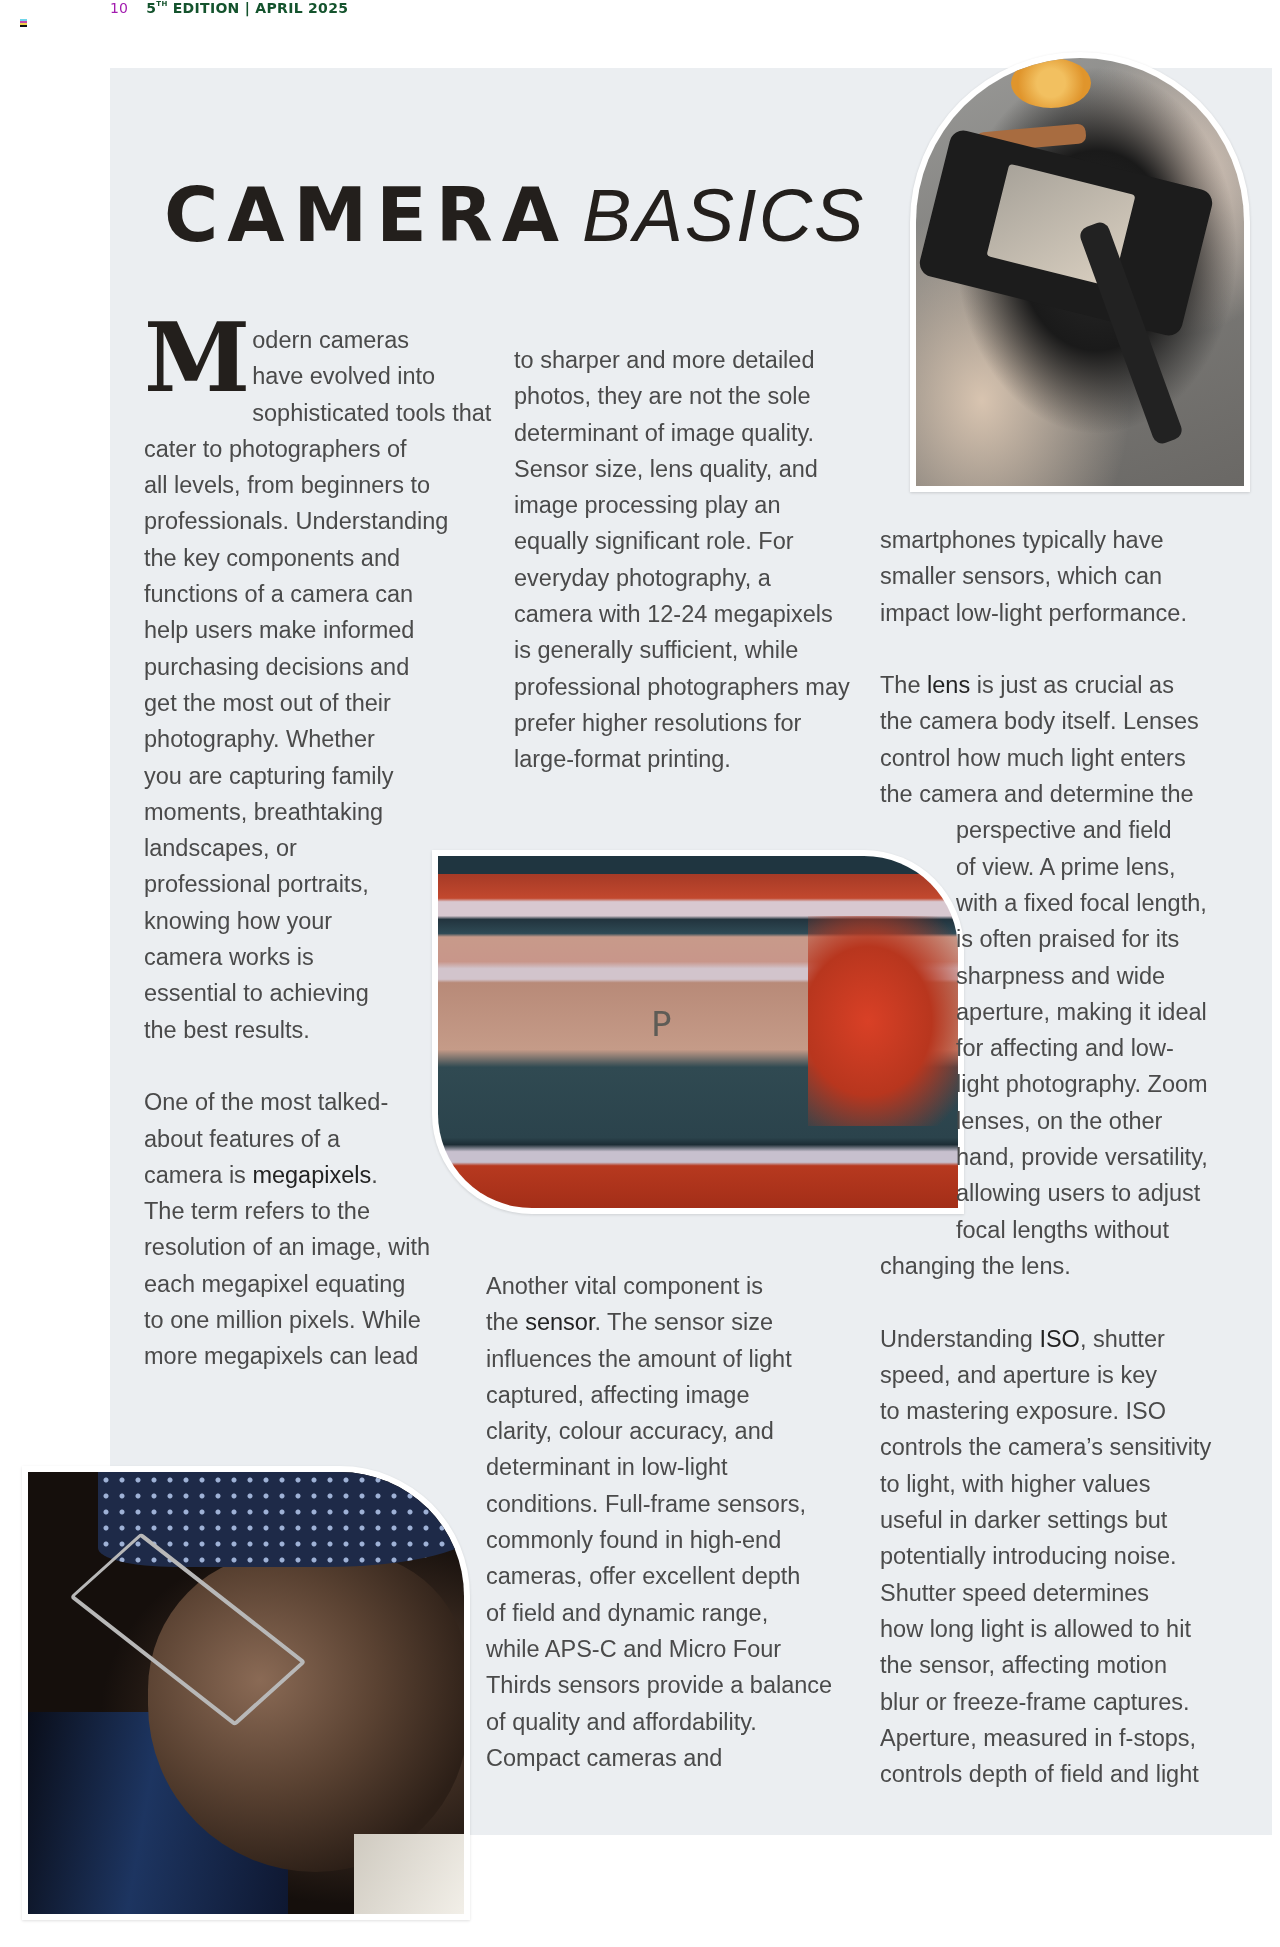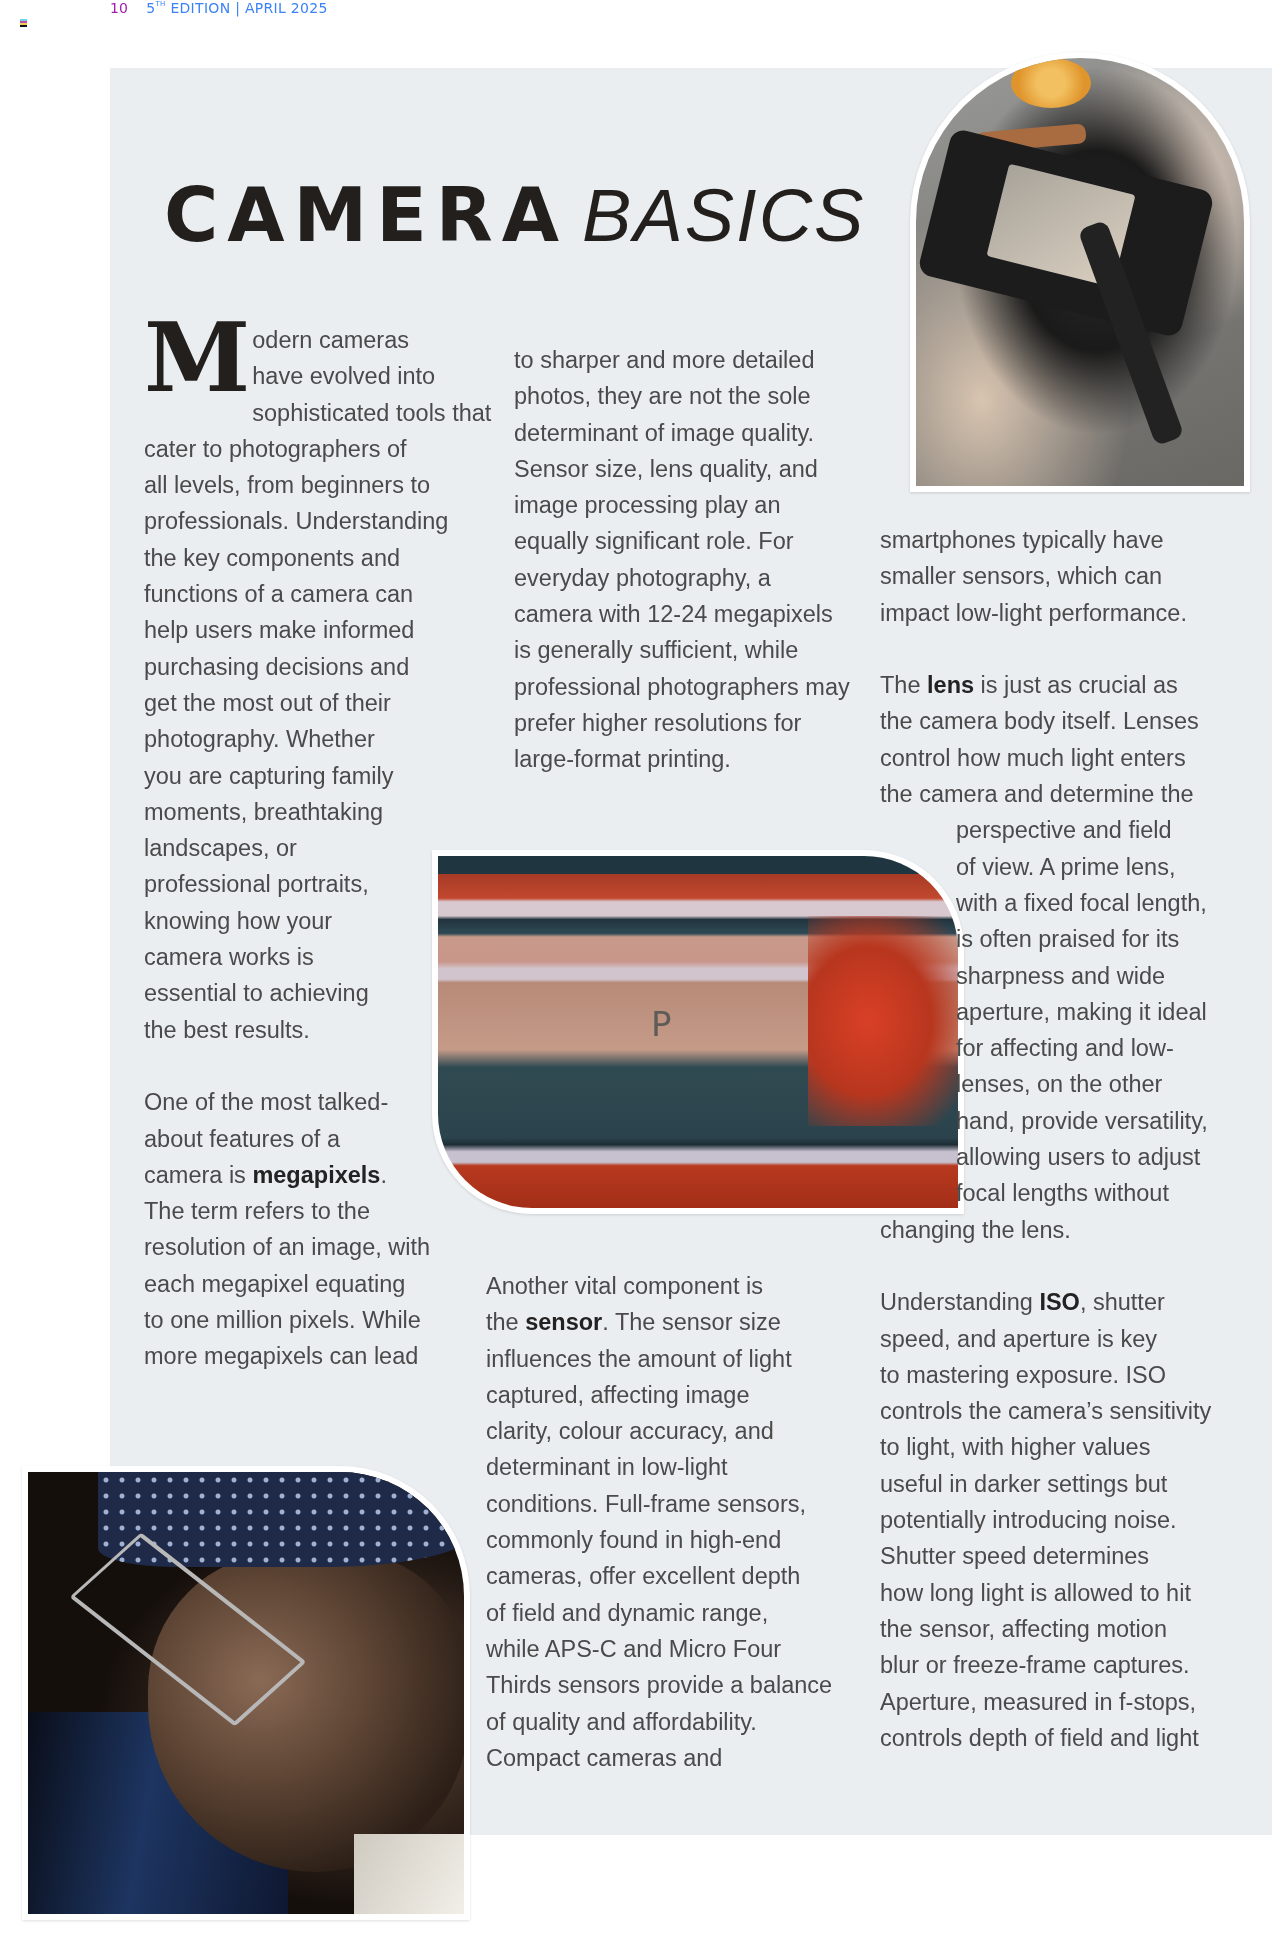--- a/index.html
+++ b/index.html
@@ -4,32 +4,32 @@
 <style>
   * { margin: 0; padding: 0; box-sizing: border-box; }
   html, body { width: 1280px; height: 1947px; background: #ffffff; overflow: hidden; }
   body { position: relative; font-family: "DejaVu Sans", sans-serif; color: #3a3a3a; }
 
   .cmyk-bar { position: absolute; left: 20px; top: 19px; width: 7px; height: 8px; display: flex; flex-direction: column; }
   .cmyk-bar span { flex: 1; display: block; }
 
   .header { position: absolute; left: 110px; top: 0px; height: 16px; font-size: 14px; line-height: 16px; white-space: nowrap; }
   .header .page-num { color: #a21caf; margin-right: 14px; }
-  .header .edition { color: #3b82f6; letter-spacing: 0.3px; }
+  .header .edition { color: #14532d; letter-spacing: 0.3px; font-weight: bold; }
   .header .edition sup { font-size: 7px; vertical-align: top; line-height: 9px; }
 
   .panel { position: absolute; left: 110px; top: 68px; width: 1162px; height: 1767px; background: #ebeef1; }
 
   .title { position: absolute; left: 164px; top: 170px; font-size: 74px; line-height: 90px; white-space: nowrap; color: #231f1c; }
   .title .bold { font-family: "DejaVu Sans", sans-serif; font-weight: 700; letter-spacing: 9px; }
   .title .light { font-family: "Liberation Sans", sans-serif; font-weight: 300; letter-spacing: 2px; margin-left: 14px; font-style: italic; }
 
   .col { position: absolute; font-size: 23.5px; line-height: 36.3px; color: #4a4a4a; font-family: "Liberation Sans", sans-serif; }
   .col p { white-space: nowrap; }
-  .col b { color: #222; font-weight: bold; }
+  .col b { color: #222; font-weight: normal; }
   .col .gap { height: 36.3px; }
 
   .dropcap { font-family: "DejaVu Serif", serif; font-weight: bold; font-size: 96px; line-height: 76px; color: #231f1c; float: left; margin-right: 2px; margin-top: -2px; }
 
   .photo { position: absolute; overflow: hidden; }
   .arch-frame { left: 910px; top: 52px; width: 340px; height: 440px; background: #fff; border-radius: 170px 170px 0 0; padding: 6px; box-shadow: 0 1px 3px rgba(0,0,0,0.15); }
   .arch-inner { width: 100%; height: 100%; border-radius: 164px 164px 0 0; overflow: hidden; position: relative;
     background: radial-gradient(ellipse at 55% 45%, #2a2a2a 0%, #1a1a1a 30%, transparent 55%),
                 radial-gradient(ellipse at 20% 80%, #d8c4b0 0%, transparent 40%),
                 radial-gradient(ellipse at 80% 30%, #e6d3c4 0%, transparent 35%),
@@ -201,20 +201,21 @@
         <p>the camera and determine the</p>
       </div>
     <div id="c3-lens-ind" style="padding-left:76px;">
         <p>perspective and field</p>
         <p>of view. A prime lens,</p>
         <p>with a fixed focal length,</p>
         <p>is often praised for its</p>
         <p>sharpness and wide</p>
         <p>aperture, making it ideal</p>
         <p>for affecting and low-</p>
+        <p>light photography. Zoom</p>
         <p>lenses, on the other</p>
         <p>hand, provide versatility,</p>
         <p>allowing users to adjust</p>
         <p>focal lengths without</p>
       </div>
     <p>changing the lens.</p>
   </div>
   <div class="gap"></div>
   <div>
     <p><span>Understanding </span><b>ISO</b><span>, shutter</span></p>

